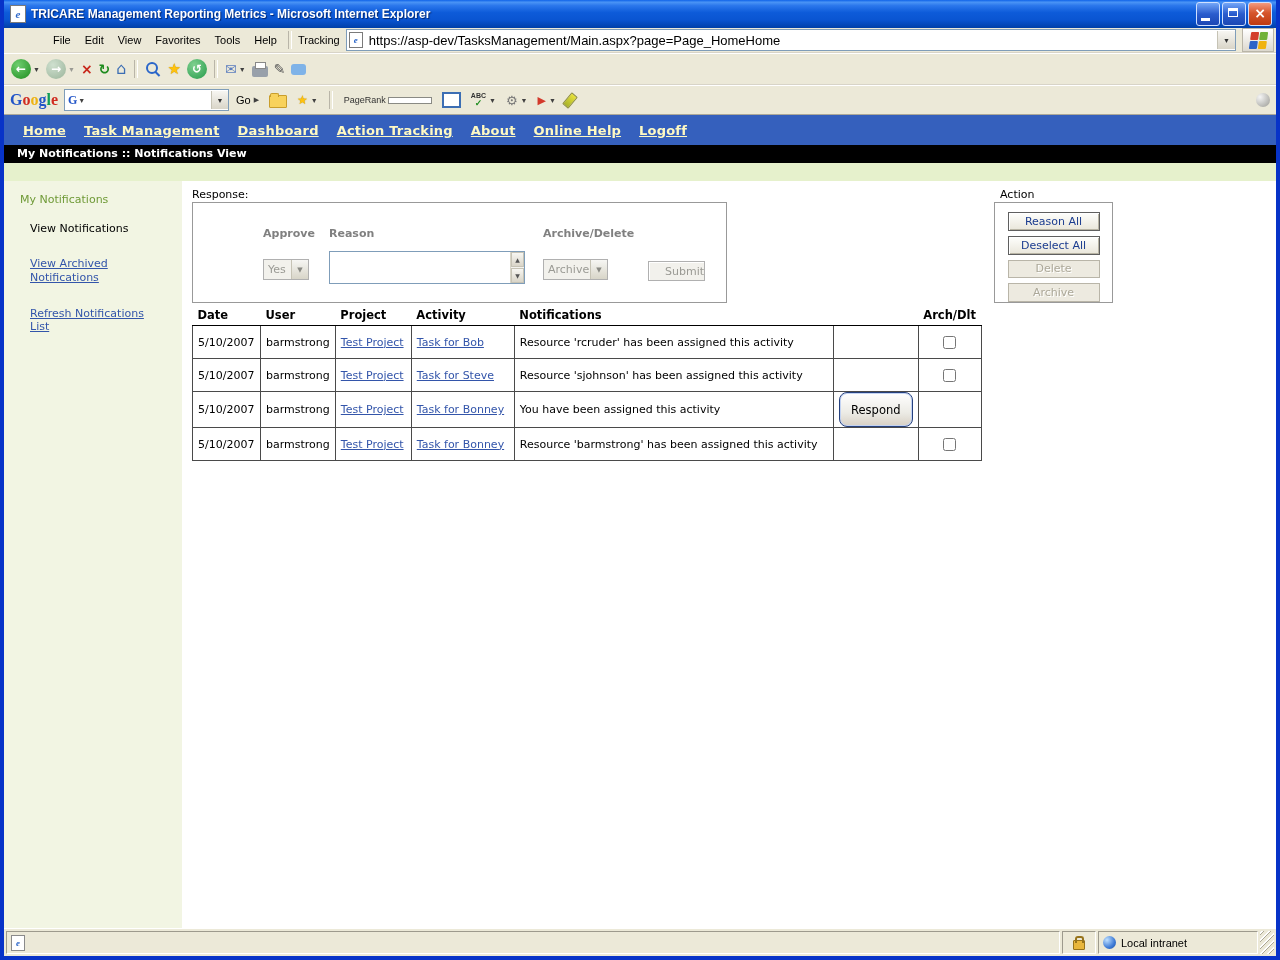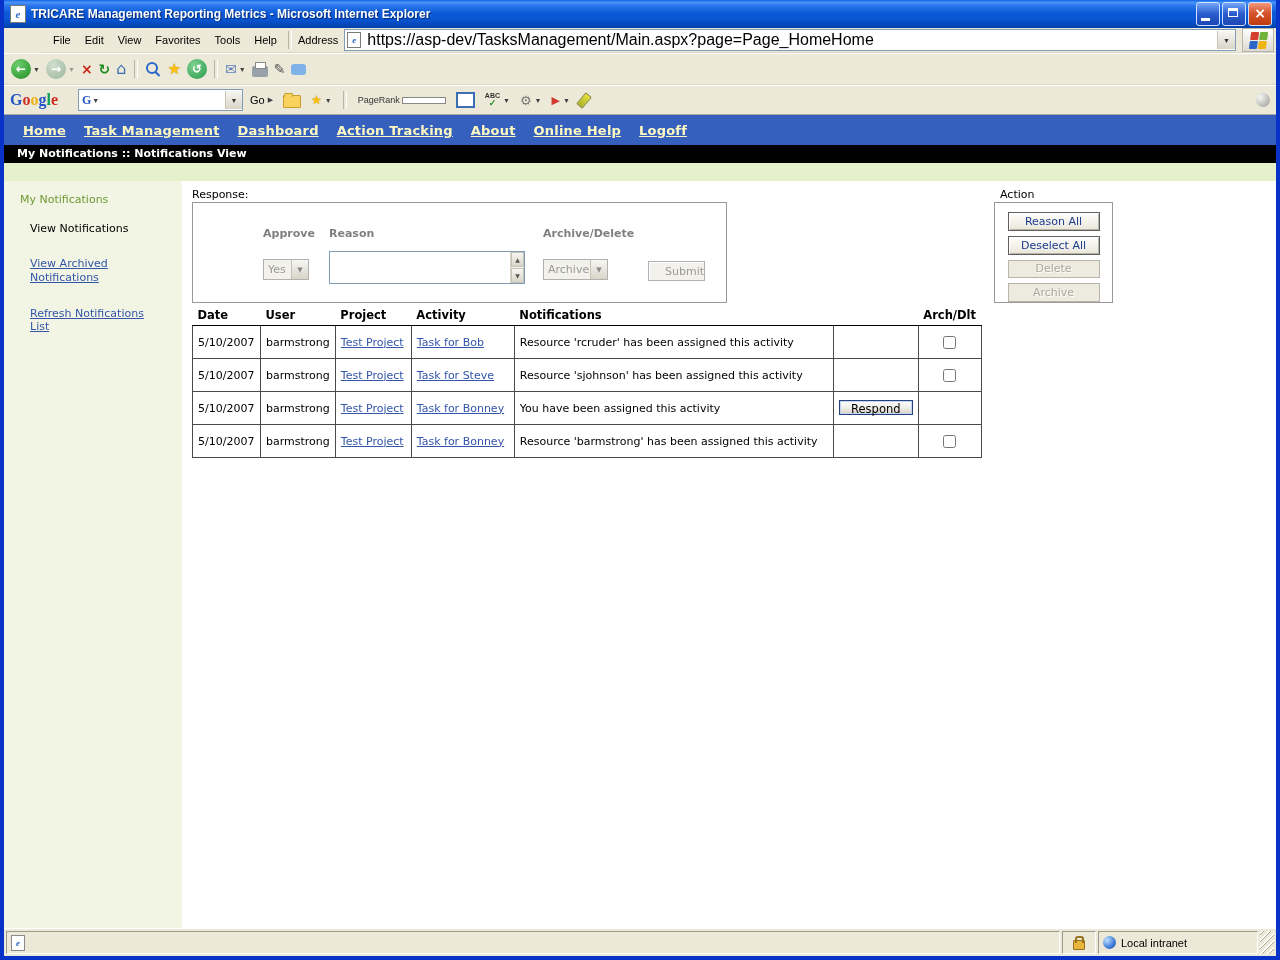--- a/index.html
+++ b/index.html
@@ -17,21 +17,21 @@
   .wbtn .g-min{position:absolute;left:4px;bottom:4px;width:9px;height:3px;background:#fff;}
   .wbtn .g-max{position:absolute;left:5px;top:5px;width:10px;height:9px;border:1px solid #fff;border-top:3px solid #fff;box-sizing:border-box;}
   .wbtn .g-close{position:absolute;inset:0;color:#fff;font:bold 14px/20px "DejaVu Sans",sans-serif;text-align:center;}
 
   
   .menubar{height:24px;flex:0 0 24px;display:flex;align-items:center;background:#ECE9D8;border-bottom:1px solid #D8D4C8;padding-left:6px;font-size:11px;margin-left:36px;}
   .menu-item{padding:3px 7px;color:#000;cursor:default;}
   .mb-sep{width:2px;height:18px;border-left:1px solid #b9b5a8;border-right:1px solid #fff;margin:0 4px;}
   .addr-label{padding:0 6px 0 2px;}
   .addr-box{flex:1;height:20px;background:#fff;border:1px solid #7f9db9;display:flex;align-items:center;padding-left:2px;margin-right:2px;}
-  .addr-box input{flex:1;border:none;outline:none;font-size:16px;font-family:"Liberation Sans",sans-serif;margin-left:4px;background:transparent;}
+  .addr-box input{flex:1;border:none;outline:none;font-size:13px;font-family:"Liberation Sans",sans-serif;margin-left:4px;background:transparent;}
   .addr-dd{width:17px;height:18px;background:linear-gradient(#f7f6f2,#d9d5c8);border-left:1px solid #c6c3b5;display:flex;align-items:center;justify-content:center;font-size:7px;color:#333;}
   .winflag-box{width:30px;height:22px;margin:0 2px 0 4px;background:linear-gradient(#fff,#dcd8ce);border:1px solid #b9b5a8;display:flex;align-items:center;justify-content:center;}
   .winflag{display:grid;grid-template-columns:8px 8px;grid-template-rows:8px 8px;gap:1px;transform:skewX(-8deg);}
   .winflag span{display:block;border-radius:1px;}
   .wf-r{background:#D33F2C;} .wf-g{background:#71B238;} .wf-b{background:#2D64C8;} .wf-y{background:#F0B310;}
 
   
   .toolbar{height:30px;flex:0 0 30px;display:flex;align-items:center;background:#ECE9D8;border-top:1px solid #fff;border-bottom:1px solid #D8D4C8;padding:0 4px;font-size:11px;}
   .tool{display:flex;align-items:center;padding:2px 3px;gap:1px;}
   .circ{width:20px;height:20px;border-radius:50%;display:flex;align-items:center;justify-content:center;color:#fff;font-weight:bold;font-size:12px;font-family:"DejaVu Sans",sans-serif;}
@@ -50,21 +50,21 @@
   .mag{position:relative;width:17px;height:17px;}
   .mag::before{content:"";position:absolute;left:1px;top:1px;width:8px;height:8px;border:2px solid #2B66C9;border-radius:50%;}
   .mag::after{content:"";position:absolute;left:11px;top:10px;width:6px;height:2px;background:#2B66C9;transform:rotate(45deg);transform-origin:0 0;}
   .printer{position:relative;width:16px;height:11px;margin-top:4px;background:#98A0AA;border-radius:2px;}
   .printer::before{content:"";position:absolute;left:3px;top:-4px;width:9px;height:5px;background:#fff;border:1px solid #888;}
   .bubble{width:15px;height:11px;background:#7FB3E8;border-radius:3px;position:relative;margin-top:1px;}
   .bubble::after{content:"";position:absolute;left:3px;bottom:-4px;border:4px solid transparent;border-top-color:#7FB3E8;}
 
   
   .gtoolbar{height:28px;flex:0 0 28px;display:flex;align-items:center;background:#ECE9D8;border-top:1px solid #fff;border-bottom:1px solid #ACA899;padding:0 6px;gap:4px;}
-  .glogo{font:bold 16px "Liberation Serif",serif;letter-spacing:0;margin-right:16px;}
+  .glogo{font:bold 16px "Liberation Serif",serif;letter-spacing:0;margin-right:2px;}
   .gl-b{color:#2255C8;} .gl-r{color:#D02B20;} .gl-y{color:#EEB211;} .gl-g{color:#109D58;}
   .gcombo{width:160px;height:20px;background:#fff;border:1px solid #7f9db9;display:flex;align-items:center;padding-left:3px;}
   .g-mini{font:bold 12px "Liberation Serif",serif;color:#2255C8;}
   .gcombo-field{flex:1;}
   .gcombo-btn{width:16px;height:18px;background:linear-gradient(#f7f6f2,#d9d5c8);border-left:1px solid #c6c3b5;display:flex;align-items:center;justify-content:center;font-size:7px;color:#333;}
   .gtool{display:flex;align-items:center;gap:2px;padding:2px 3px;font-size:11px;}
   .folder{width:16px;height:11px;background:#F8D25C;border:1px solid #C99E2C;border-radius:1px;position:relative;margin-top:3px;}
   .folder::before{content:"";position:absolute;left:0;top:-3px;width:7px;height:3px;background:#F8D25C;border:1px solid #C99E2C;border-bottom:none;border-radius:2px 2px 0 0;}
   .pr-widget{display:flex;align-items:center;line-height:1;}
   .pr-label{font-size:9px;color:#333;}
@@ -115,21 +115,21 @@
   .submit-btn{position:absolute;left:455px;top:58px;width:57px;height:20px;background:#F2F1EC;border:1px solid #b0b0b0;color:#9a9a94;font:11px "DejaVu Sans",sans-serif;box-shadow:inset 1px 1px 0 #fff;padding-left:16px;}
 
   
   .table-wrap{position:absolute;left:10px;top:126px;}
   table.ntable{border-collapse:collapse;font:11px "DejaVu Sans",sans-serif;color:#000;}
   .ntable th{font-weight:bold;font-size:11.5px;text-align:left;padding:1px 5px 3px 5px;border-bottom:1px solid #000;}
   .ntable th.c{text-align:center;}
   .ntable td{border:1px solid #4a4a4a;height:32px;padding:0 5px;}
   .ntable td.c{text-align:center;}
   .ntable a{color:#3355AA;}
-  .respond-btn{width:74px;height:15px;font:11.5px "DejaVu Sans",sans-serif;color:#000;border:1px solid #26417E;border-radius:0;background:linear-gradient(#FFFFFF,#ECEBE5 60%,#D8D0C4);box-shadow:inset 0 0 0 1px #C3D3F2;}
+  .respond-btn{width:74px;height:35px;font:11.5px "DejaVu Sans",sans-serif;color:#000;border:1px solid #26417E;border-radius:8px;background:linear-gradient(#FFFFFF,#ECEBE5 60%,#D8D0C4);box-shadow:inset 0 0 0 1px #C3D3F2;}
   .cb{width:13px;height:13px;margin:0;vertical-align:middle;}
 
   
   .action-label{position:absolute;left:818px;top:7px;}
   .action-box{position:absolute;left:812px;top:21px;width:119px;height:101px;border:1px solid #999;display:flex;flex-direction:column;align-items:center;padding-top:9px;gap:5px;box-sizing:border-box;}
   .abtn{width:92px;height:19px;font:11px "DejaVu Sans",sans-serif;}
   .abtn.en{color:#1B3C8F;background:linear-gradient(#FEFEFC,#E9E6DA);border:1px solid #5F5F5F;box-shadow:inset 1px 1px 0 #fff,inset -1px -1px 0 #B8B4A4;}
   .abtn.dis{color:#ACA899;background:#EDEAE0;border:1px solid #B9B5A8;text-shadow:1px 1px 0 #fff;}
 
   
@@ -166,21 +166,21 @@
   </div>
 
   <div class="menubar">
     <span class="menu-item">File</span>
     <span class="menu-item">Edit</span>
     <span class="menu-item">View</span>
     <span class="menu-item">Favorites</span>
     <span class="menu-item">Tools</span>
     <span class="menu-item">Help</span>
     <span class="mb-sep"></span>
-    <span class="addr-label">Address</span>
+    <span class="addr-label">Tracking</span>
     <span class="addr-box">
       <span class="ie-doc" style="width:12px;height:14px;font-size:9px;">e</span>
       <input type="text" value="https://asp-dev/TasksManagement/Main.aspx?page=Page_HomeHome" style="">
       <span class="addr-dd">▼</span>
     </span>
     <span class="winflag-box">
       <span class="winflag">
         <span class="wf-r"></span>
           <span class="wf-g"></span>
           <span class="wf-b"></span>

